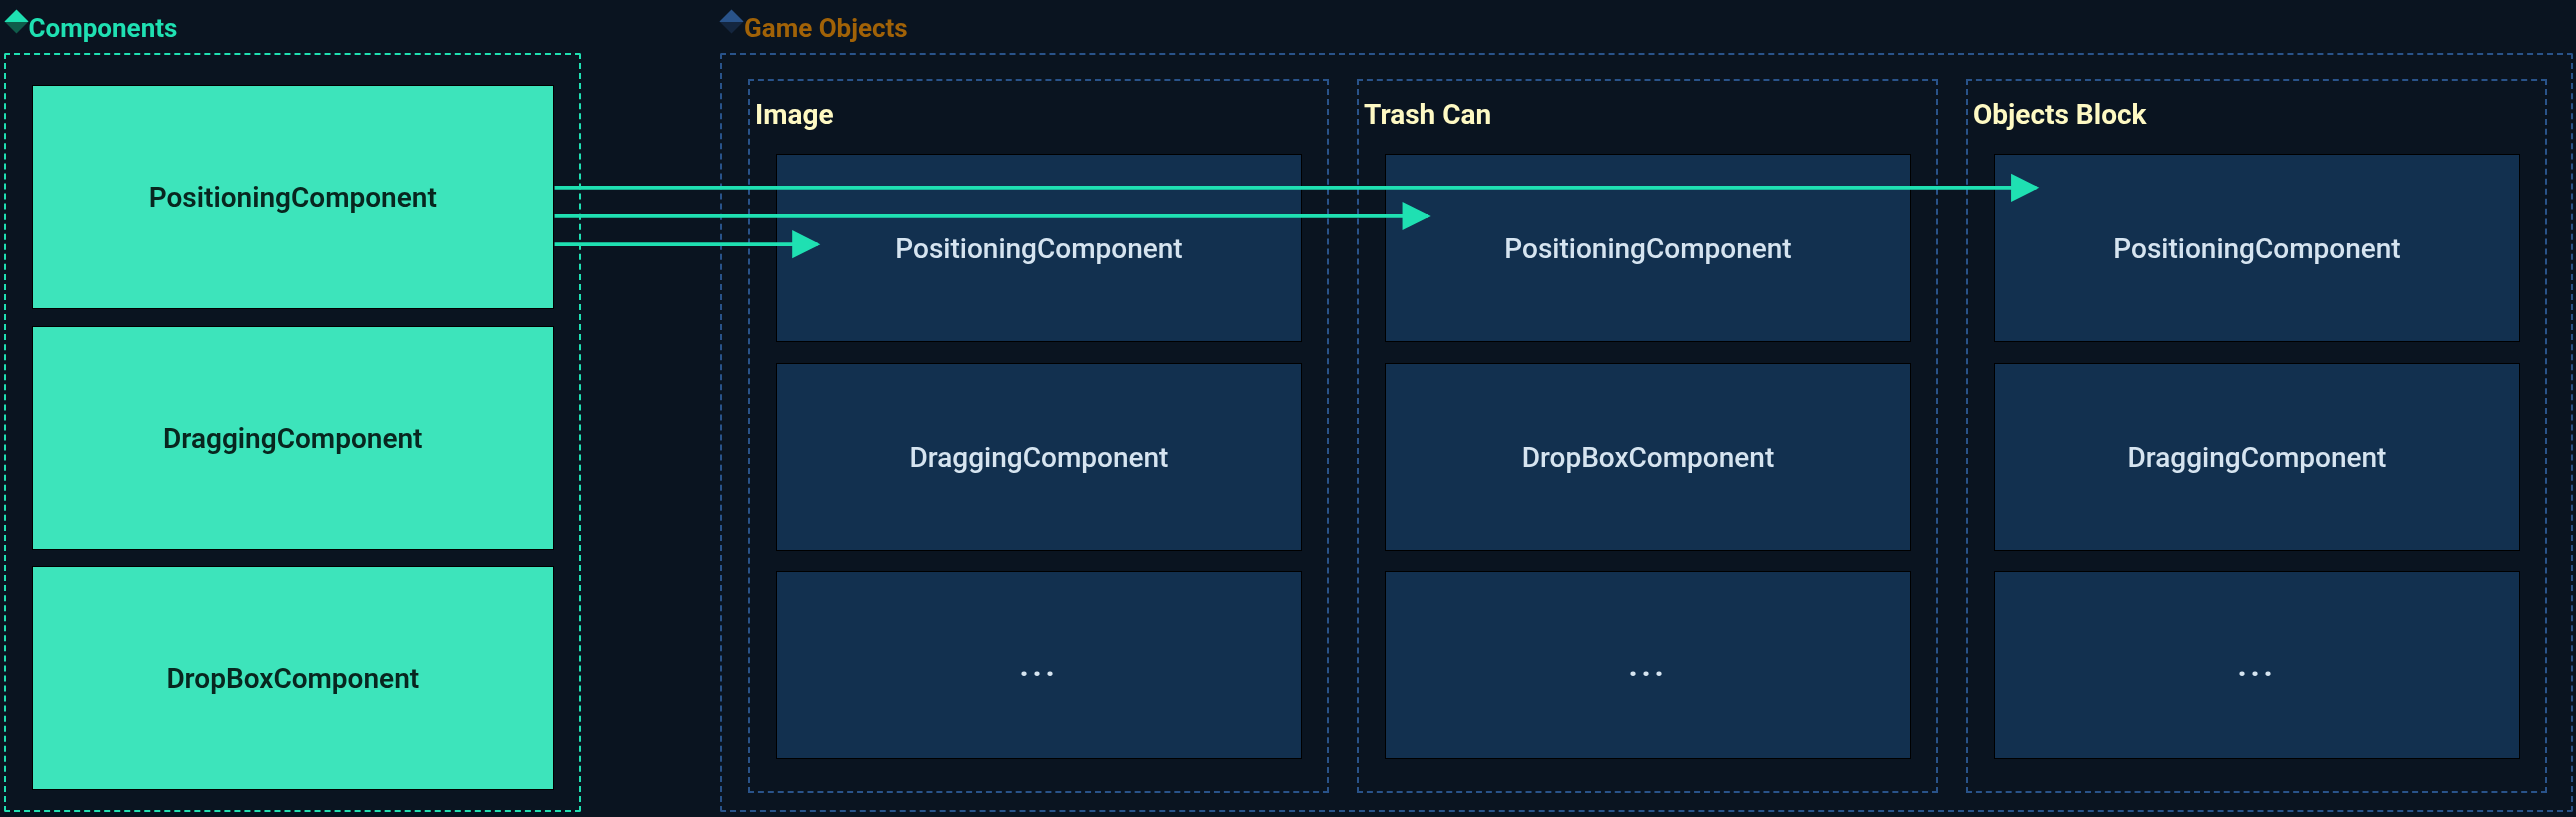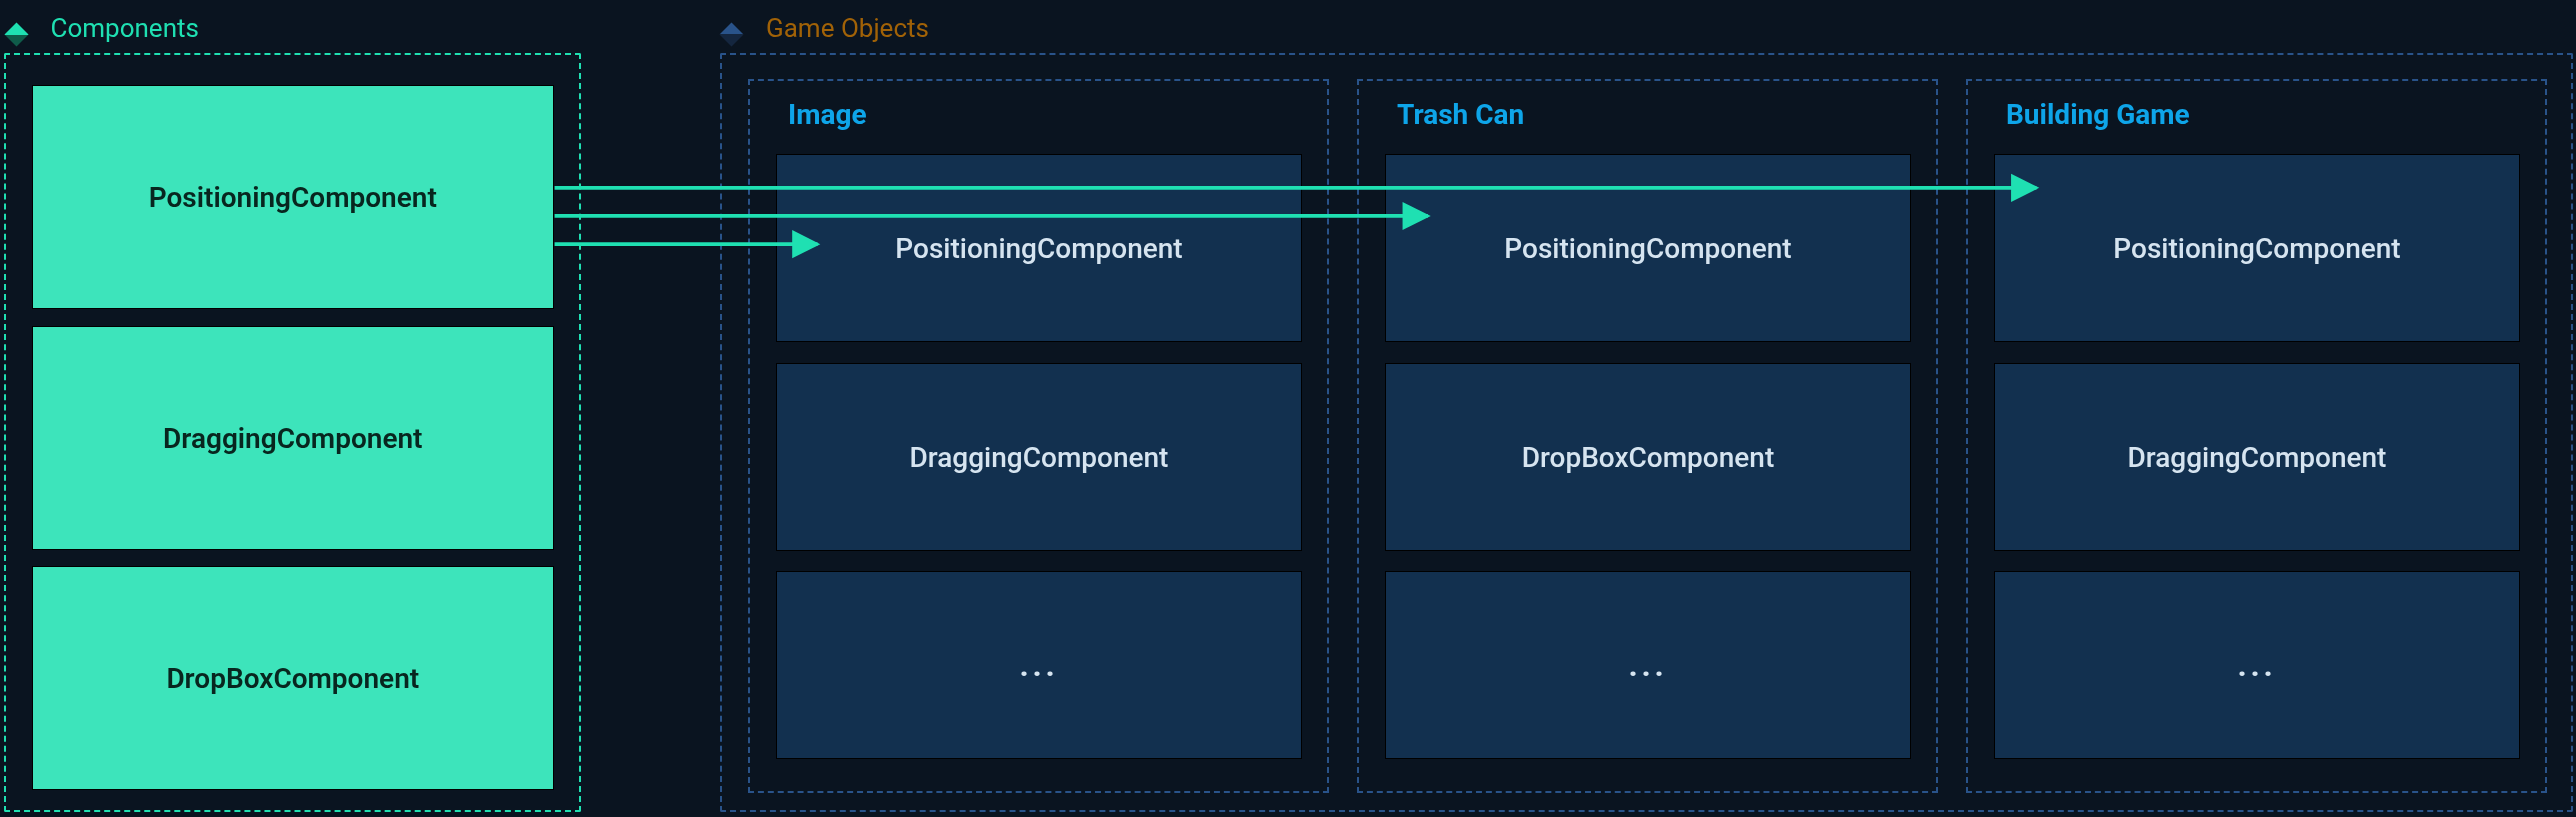--- a/index.html
+++ b/index.html
@@ -11,24 +11,24 @@
     overflow: hidden;
   }
   .canvas {
     position: relative;
     width: 2576px;
     height: 817px;
   }
   .panel-header {
     position: absolute;
     display: flex;
-    align-items: flex-end;
-    gap: 26px;
+    align-items: flex-start;
+    gap: 4px;
     font-size: 26px;
-    font-weight: 400;
+    font-weight: 700;
   }
   .panel-header .diamond {
     width: 17px;
     height: 17px;
     transform: rotate(45deg);
     display: inline-block;
     position: relative;
   }
   .panel-header .diamond::after {
     content: "";
@@ -67,22 +67,22 @@
     font-size: 28px;
     font-weight: 600;
   }
 
   .obj-box {
     position: absolute;
     border: 2.8px dashed #29538a;
   }
   .obj-title {
     position: absolute;
-    top: 17px; left: 38px;
-    color: #0ea5e9;
+    top: 17px; left: 5px;
+    color: #fef9c3;
     font-size: 28px;
     font-weight: 700;
   }
   .slot {
     position: absolute;
     background: #12304f;
     border: 1.9px solid #000;
     color: #d6e4f0;
     display: flex;
     align-items: center;
@@ -147,21 +147,21 @@
       </div>
       <div class="slot" style="top:282px; left:26px; width:526px; height:188px;">
         <span>DropBoxComponent</span>
       </div>
       <div class="slot ellipsis" style="top:490px; left:26px; width:526px; height:188px;">
         <span>...</span>
       </div>
     </div>
 
     <div class="obj-box" style="top:24.4px; left:1244px; width:581px; height:714px;">
-      <div class="obj-title">Building Game</div>
+      <div class="obj-title">Objects Block</div>
       <div class="slot" style="top:73px; left:26px; width:526px; height:188px;">
         <span>PositioningComponent</span>
       </div>
       <div class="slot" style="top:282px; left:26px; width:526px; height:188px;">
         <span>DraggingComponent</span>
       </div>
       <div class="slot ellipsis" style="top:490px; left:26px; width:526px; height:188px;">
         <span>...</span>
       </div>
     </div>

